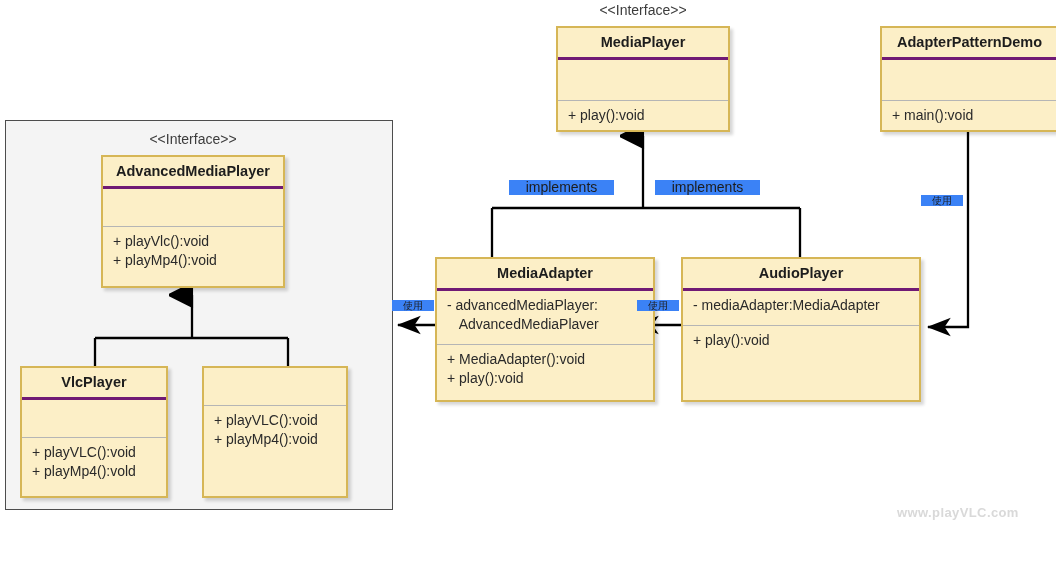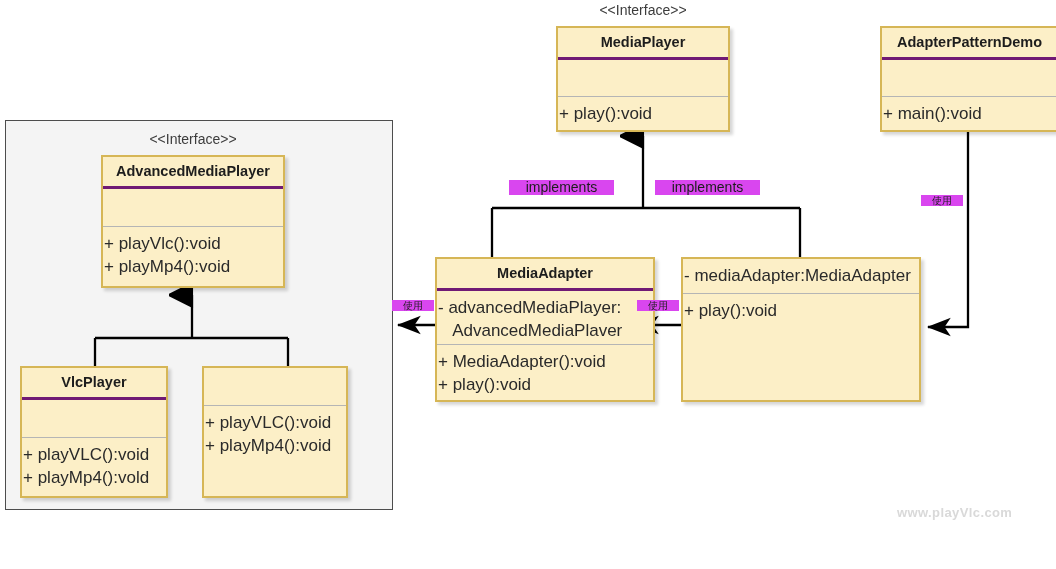--- a/index.html
+++ b/index.html
@@ -38,23 +38,23 @@
     font-weight: bold;
     font-size: 14.5px;
     color: #1d1d1d;
     text-align: center;
     padding: 6px 4px 6px 4px;
     border-bottom: 3px solid #701a75;
     line-height: 1.15;
     white-space: nowrap;
   }
   .uml-section {
-    font-size: 17px;
+    font-size: 14px;
     color: #2a2a2a;
-    padding: 5px 7px 5px 1px;
+    padding: 5px 7px 5px 10px;
     line-height: 1.38;
     box-sizing: border-box;
   }
   .uml-section.attrs {
     border-bottom: 1px solid #b5b5b5;
   }
   .uml-section .row {
     white-space: pre;
   }
   .uml-section .row.wrap {
@@ -78,21 +78,21 @@
     width: 1056px;
     height: 569px;
     pointer-events: none;
   }
 
   
   .edge-label {
     position: absolute;
     font-size: 14px;
     color: #1d1d1d;
-    background: #d946ef;
+    background: #3b82f6;
     white-space: nowrap;
     text-align: center;
     line-height: 1.1;
   }
   .edge-label.cjk {
     font-family: "DejaVu Sans", "Liberation Sans", sans-serif;
     font-size: 10px;
   }
 
   
@@ -209,33 +209,34 @@
       <div class="row wrap">- advancedMediaPlayer:
    AdvancedMediaPlaver</div>
     </div>
     <div class="uml-section methods">
       <div class="row">+ MediaAdapter():void</div>
       <div class="row">+ play():void</div>
     </div>
   </div>
 
   <div class="uml-class" style="left:681px; top:257px; width:240px; height:145px;">
+    <div class="uml-title">AudioPlayer</div>
     <div class="uml-section attrs" style="height:35px;">
       <div class="row">- mediaAdapter:MediaAdapter</div>
     </div>
     <div class="uml-section methods">
       <div class="row">+ play():void</div>
     </div>
   </div>
 
   <div class="edge-label" style="left:509px; top:180px; width:105px;">implements</div>
 
   <div class="edge-label" style="left:655px; top:180px; width:105px;">implements</div>
 
   <div class="edge-label cjk" style="left:392px; top:300px; width:42px;">使用</div>
 
   <div class="edge-label cjk" style="left:637px; top:300px; width:42px;">使用</div>
 
   <div class="edge-label cjk" style="left:921px; top:195px; width:42px;">使用</div>
 
-  <div class="watermark" style="left:897px; top:505px;">www.playVlc.com</div>
+  <div class="watermark" style="left:897px; top:505px;">www.playVLC.com</div>
 
 </div>
 
 </body></html>

